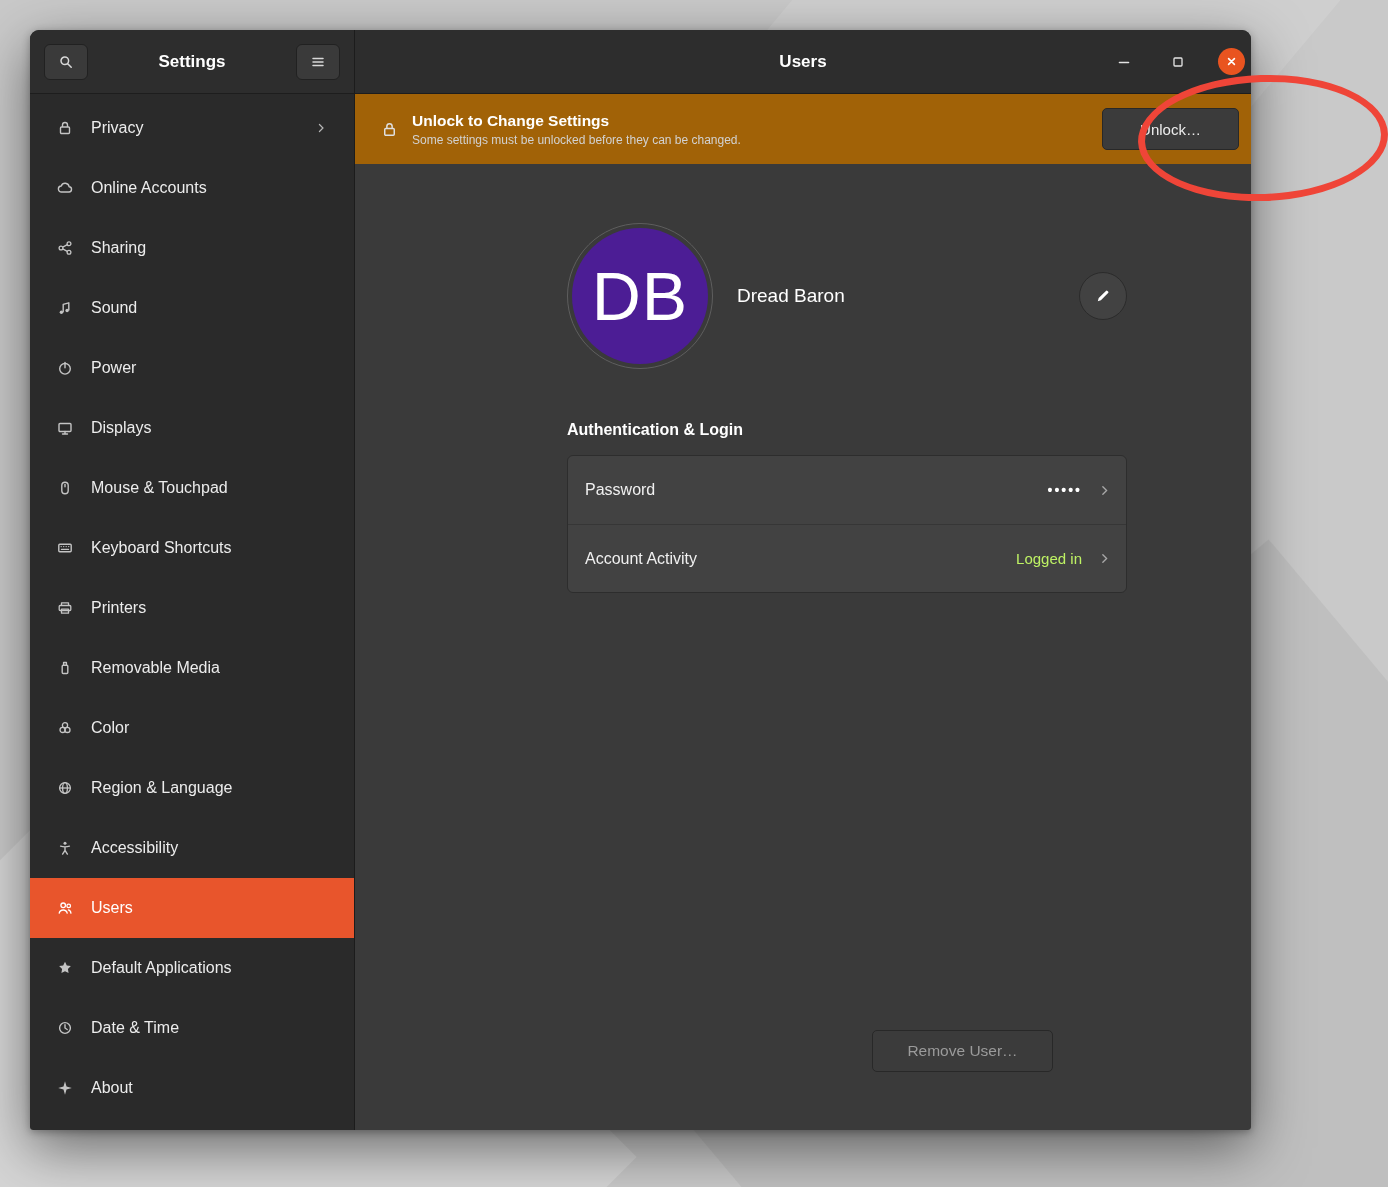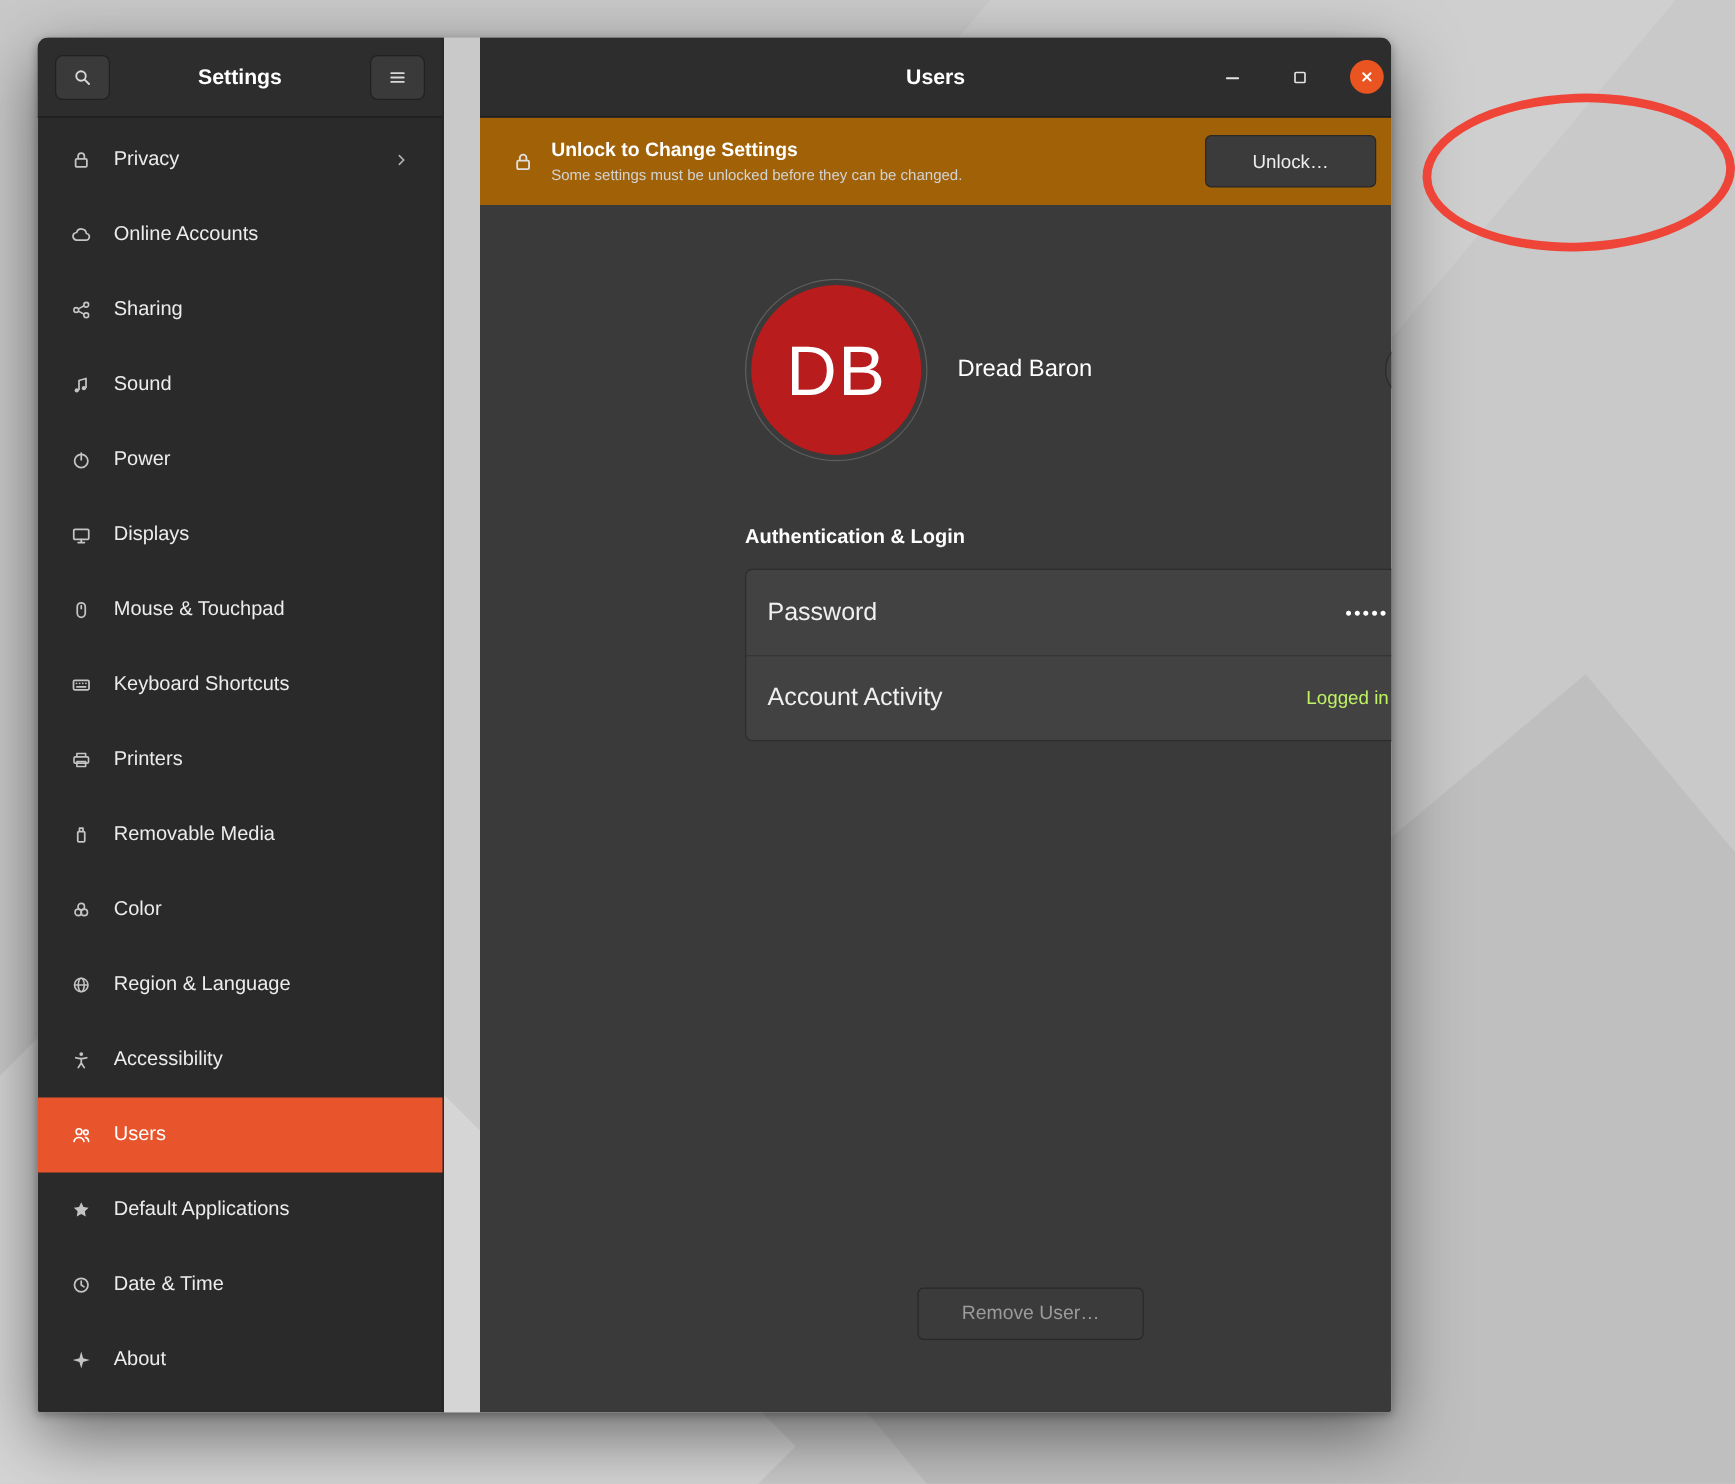--- a/index.html
+++ b/index.html
@@ -10,24 +10,23 @@
   }
   
   .shape-a{position:absolute;left:-160px;bottom:-300px;width:660px;height:660px;
     background:rgba(255,255,255,.22);transform:rotate(45deg)}
   .shape-b{position:absolute;right:-240px;bottom:-340px;width:820px;height:820px;
     background:rgba(110,110,110,.10);transform:rotate(50deg)}
   .shape-c{position:absolute;right:120px;top:-200px;width:420px;height:420px;
     background:rgba(255,255,255,.12);transform:rotate(40deg)}
 
   .window{
-    position:absolute;left:30px;top:30px;width:1083px;height:1100px;
+    position:absolute;left:30px;top:30px;width:1221px;height:1100px;
     display:flex;border-radius:9px 9px 3px 3px;overflow:hidden;
     box-shadow:0 18px 55px rgba(0,0,0,.5),0 2px 8px rgba(0,0,0,.3);
-    gap:29px;
   }
 
   
   .sidebar{width:325px;flex:none;background:#2a2a2a;display:flex;flex-direction:column;
     border-right:1px solid #1c1c1c;box-sizing:border-box}
   .sb-header{height:64px;flex:none;display:flex;align-items:center;justify-content:space-between;
     padding:0 14px;background:#2d2d2d;border-bottom:1px solid #1d1d1d;box-sizing:border-box}
   .sb-title{font-weight:bold;font-size:17px;color:#ffffff}
   .icon-btn{width:42px;height:34px;background:#3a3a3a;border:1px solid #212121;border-radius:6px;
     display:flex;align-items:center;justify-content:center;color:#d8d8d8;cursor:pointer}
@@ -59,33 +58,33 @@
   .banner-sub{font-size:12px;color:#d2d2d2}
   .unlock-btn{width:135px;height:40px;flex:none;background:#3b3b3b;border:1px solid #282828;
     border-radius:5px;color:#ededed;font-size:15px;display:flex;align-items:center;
     justify-content:center;cursor:pointer;margin-right:6px}
 
   .content{flex:1;position:relative}
   .content-inner{width:560px;margin:59px 0 0 212px}
   .avatar-row{display:flex;align-items:center;height:146px}
   .avatar-ring{width:146px;height:146px;flex:none;border-radius:50%;border:1px solid #5e5e5e;
     padding:4px;box-sizing:border-box}
-  .avatar{width:100%;height:100%;border-radius:50%;background:#b91c1c;display:flex;
-    align-items:center;justify-content:center;color:#fff;font-size:56px;letter-spacing:1px}
+  .avatar{width:100%;height:100%;border-radius:50%;background:#4c1d95;display:flex;
+    align-items:center;justify-content:center;color:#fff;font-size:68px;letter-spacing:1px}
   .avatar-name{font-weight:normal;font-size:19px;color:#fff;margin-left:24px;flex:1}
   .edit-btn{width:46px;height:46px;flex:none;border-radius:50%;background:#424242;
     border:1px solid #2b2b2b;display:flex;align-items:center;justify-content:center;
     color:#fff;cursor:pointer}
 
   .auth-heading{margin:52px 0 16px;font-weight:bold;font-size:16px;color:#fff}
   .card{border:1px solid #2d2d2d;border-radius:6px;background:#424242;overflow:hidden}
   .row{height:68px;display:flex;align-items:center;padding:0 14px 0 17px;box-sizing:border-box;
     border-top:1px solid #363636;cursor:pointer}
   .row:first-child{border-top:none}
-  .row-label{font-size:20px;color:#f0f0f0;flex:1}
+  .row-label{font-size:16px;color:#f0f0f0;flex:1}
   .row.dim{cursor:default}
   .row.dim .row-label{color:#8d8d8d}
   .row-value{font-size:15px;color:#bef264;margin-right:15px}
   .password-dots{color:#fff;font-weight:bold;letter-spacing:2px;font-size:14px}
   .row-chev{color:#a8a8a8;display:flex}
 
   .toggle{width:58px;height:30px;border-radius:15px;background:#2e2e2e;border:1px solid #262626;
     position:relative;opacity:.8;box-sizing:border-box}
   .toggle .knob{position:absolute;left:3px;top:2px;width:24px;height:24px;border-radius:50%;
     background:#7e7e7e}

